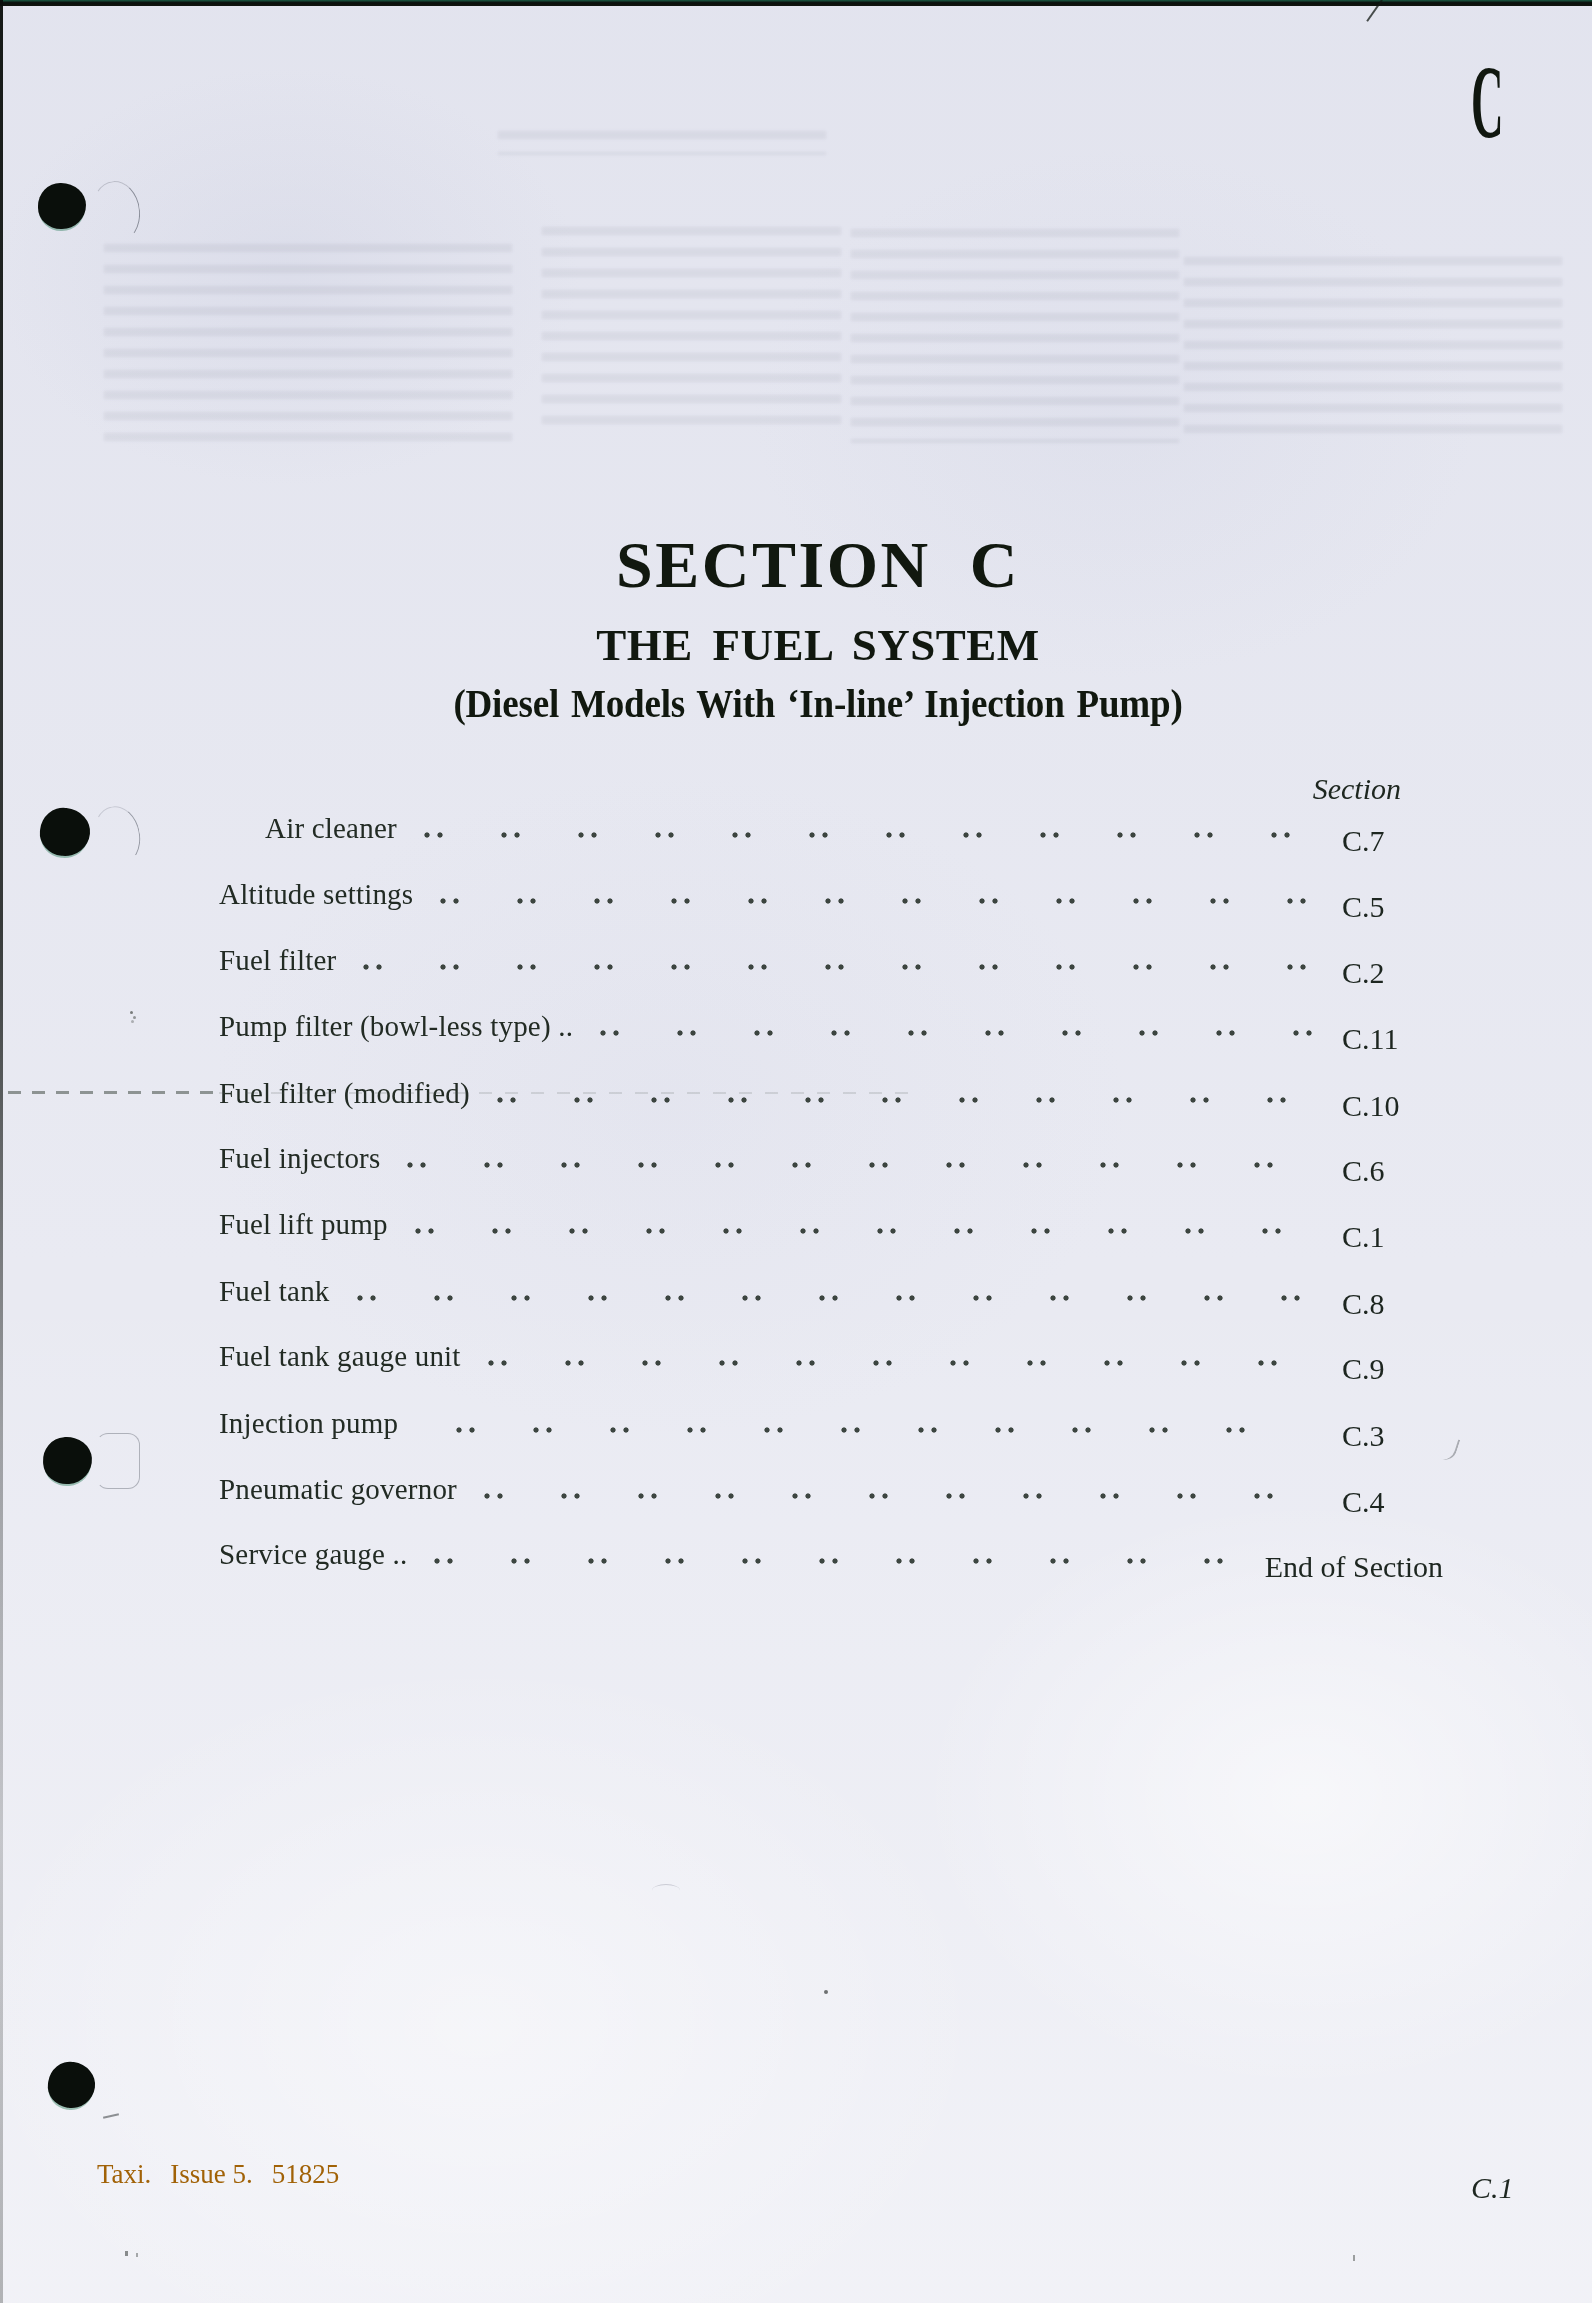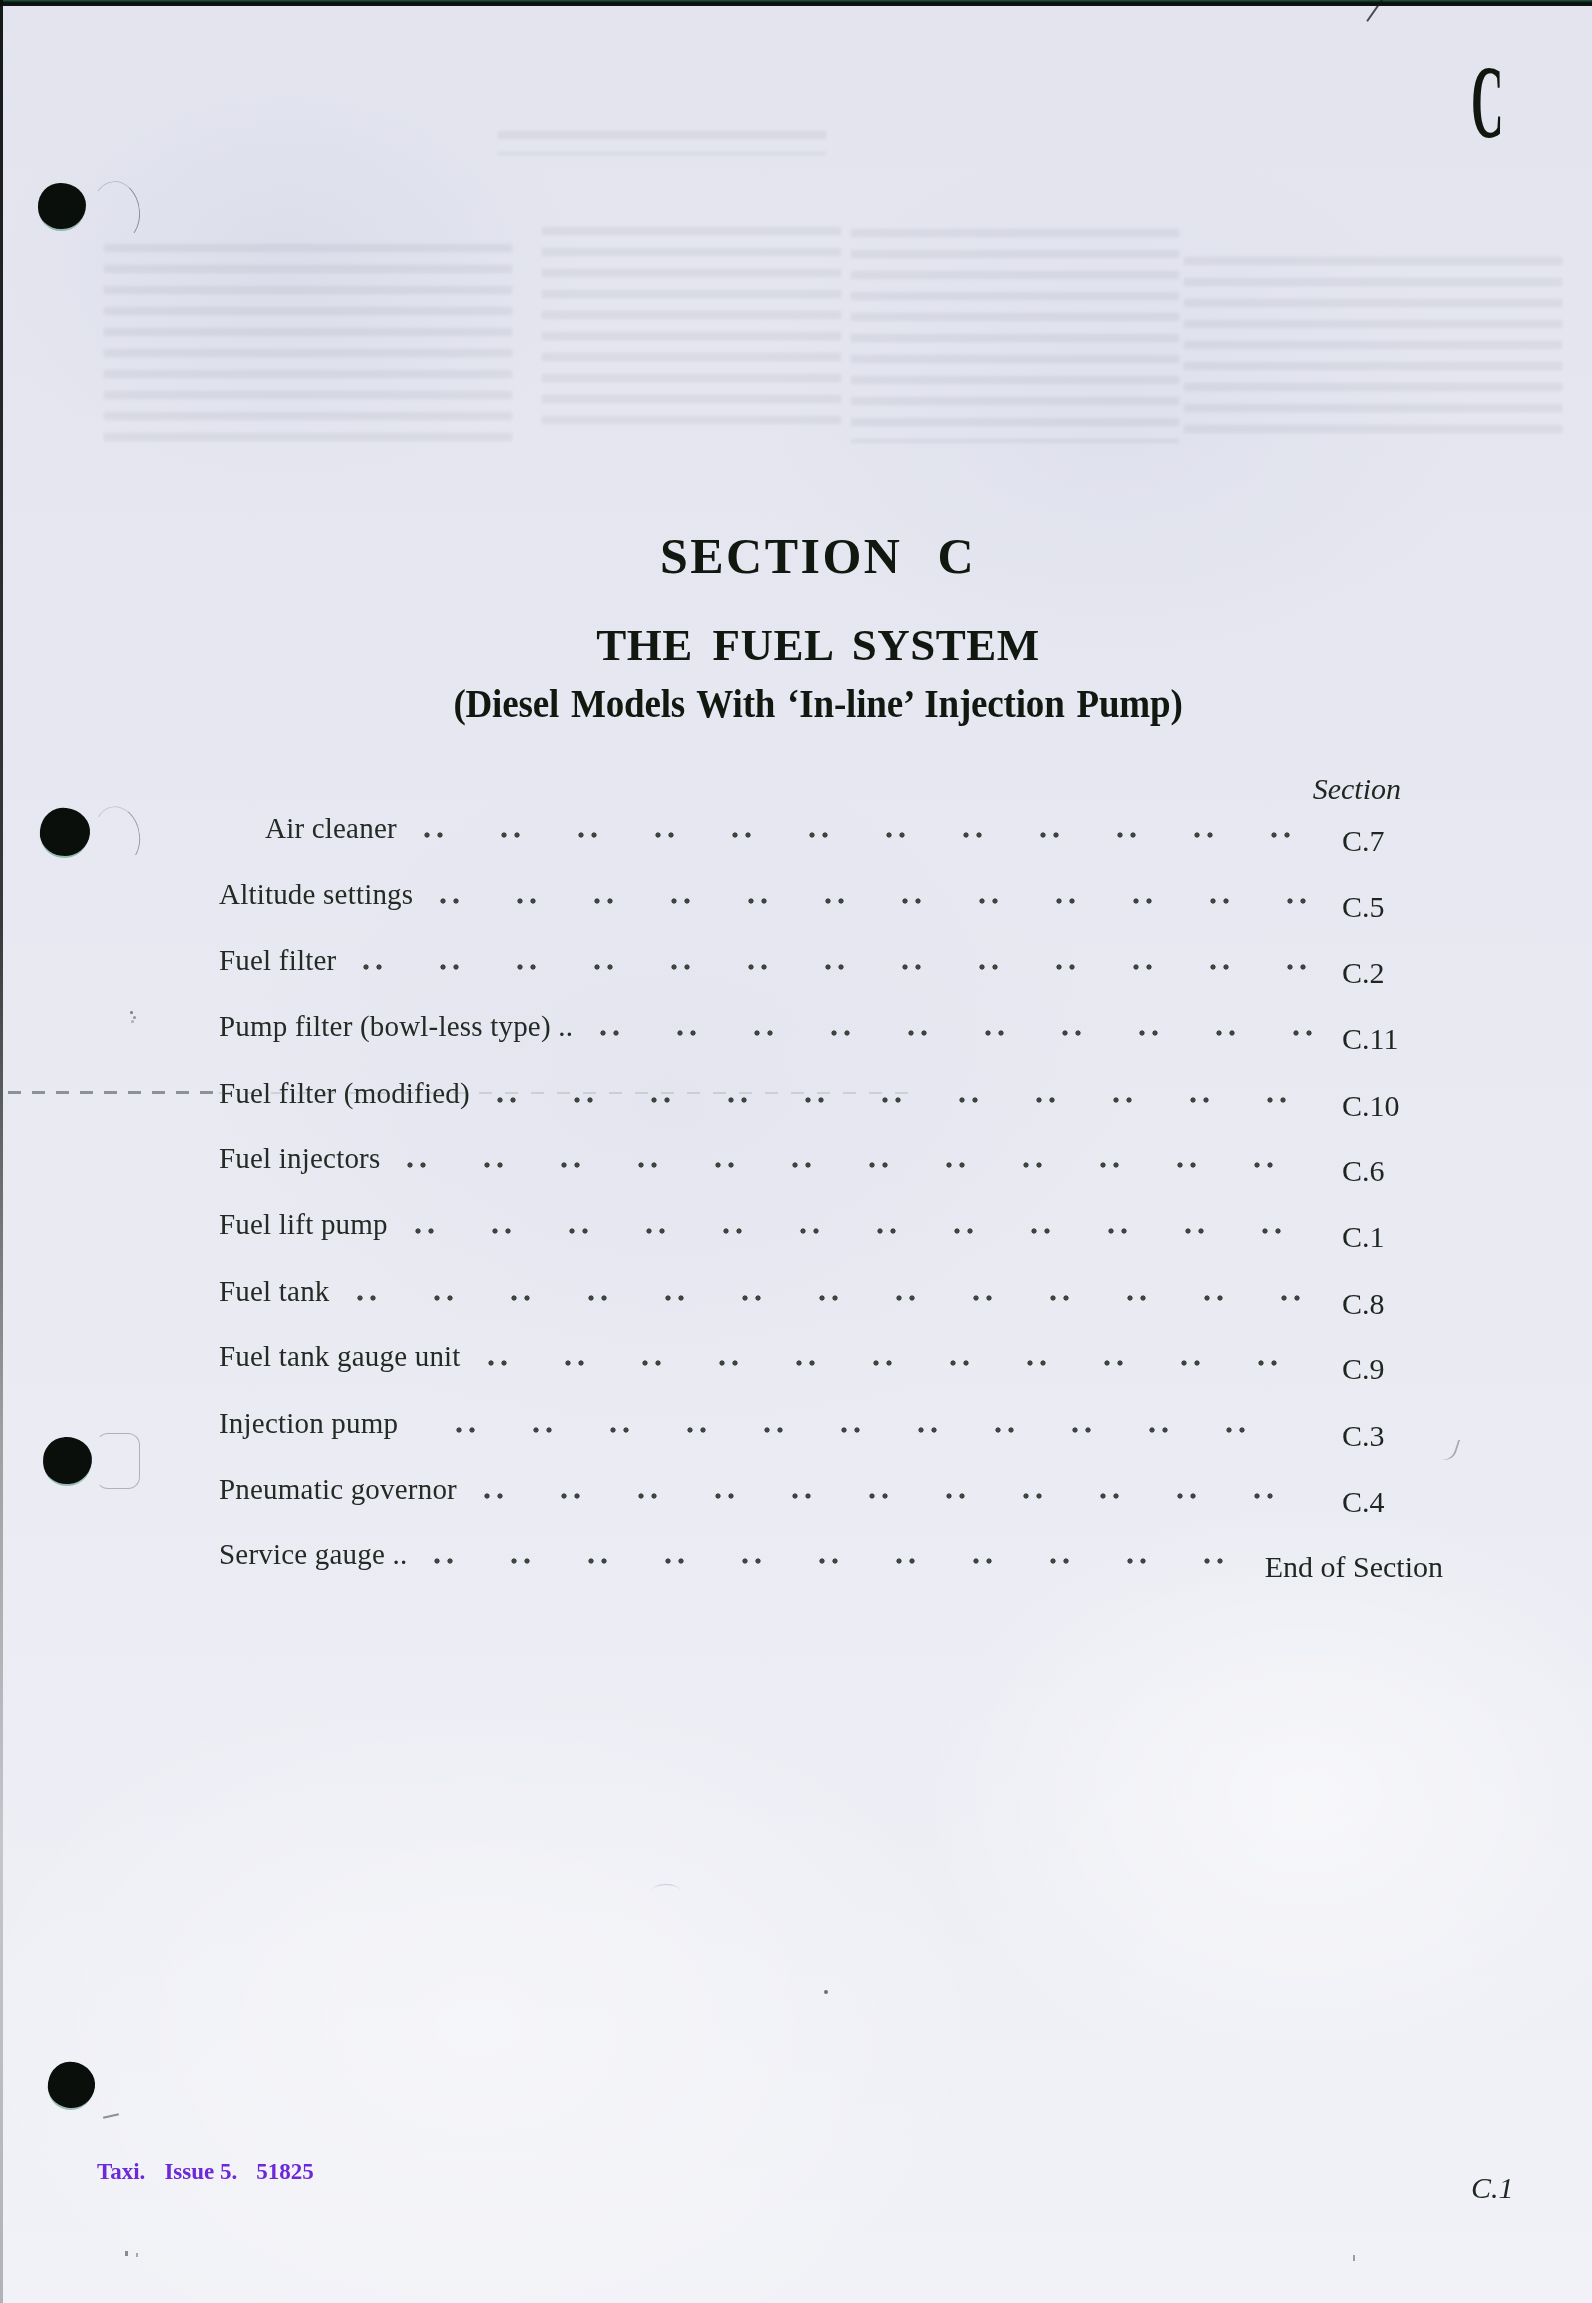--- a/index.html
+++ b/index.html
@@ -44,21 +44,21 @@
   
   .corner-letter {
     position: absolute; left: 1471px; top: 50px;
     font-size: 98px; font-weight: bold; color: #10170f;
     line-height: 1; letter-spacing: 0;
     transform: scale(0.46, 1.06); transform-origin: top left;
   }
 
   
   .headings { position: absolute; left: 44px; width: 1548px; top: 0; text-align: center; color: #11180f; }
-  .h-section { position: absolute; left: 0; right: 0; top: 527px; font-size: 50px; font-weight: bold; letter-spacing: 2.5px; word-spacing: 20px; margin: 0; }
+  .h-section { position: absolute; left: 0; right: 0; top: 527px; font-size: 66px; font-weight: bold; letter-spacing: 2.5px; word-spacing: 20px; margin: 0; }
   .h-title   { position: absolute; left: 0; right: 0; top: 619px; font-size: 45px; font-weight: bold; letter-spacing: 0.5px; word-spacing: 8px; margin: 0; }
   .h-sub     { position: absolute; left: 0; right: 0; top: 681px; font-size: 39px; font-weight: bold; letter-spacing: -0.2px; word-spacing: 3px; margin: 0; transform: scaleX(.95); }
 
   
   .toc { position: absolute; left: 219px; top: 776px; width: 1246px; height: 836px; }
   .toc-col-header {
     position: absolute; top: -4px; right: 64px;
     font-style: italic; font-size: 30px; color: #1e2720;
   }
   .toc-row { position: absolute; left: 0; right: 0; display: flex; align-items: flex-start; height: 50px; }
@@ -68,21 +68,21 @@
     background-image:
       radial-gradient(circle at 4px 4px,  rgba(36,46,39,.88) 2.2px, transparent 3px),
       radial-gradient(circle at 17px 4px, rgba(36,46,39,.88) 2.2px, transparent 3px);
     background-size: 77px 8px;
     background-repeat: repeat-x;
   }
   .toc-value { flex: none; width: 123px; font-size: 30px; line-height: 36px; padding-top: 13px; color: #1d2620; }
   .row-wide-value .toc-value { width: auto; padding-right: 22px; }
 
   
-  .footer { position: absolute; left: 97px; top: 2159px; font-size: 23px; font-weight: bold; color: #6d28d9; }
+  .footer { position: absolute; left: 97px; top: 2159px; font-size: 27px; font-weight: normal; color: #a16207; }
   .footer span { margin-right: 19px; }
   .page-number { position: absolute; left: 1471px; top: 2171px; font-size: 30px; font-style: italic; color: #1e2721; }
 
   
   .punch {
     position: absolute; background: #0a0f0b;
     border-radius: 47% 53% 51% 49% / 51% 49% 53% 47%;
     box-shadow: 0 3px 0 -1px rgba(18,110,72,.38);
   }
   .punch.p1 { left: 38px;  top: 183px;  width: 48px; height: 46px; }

